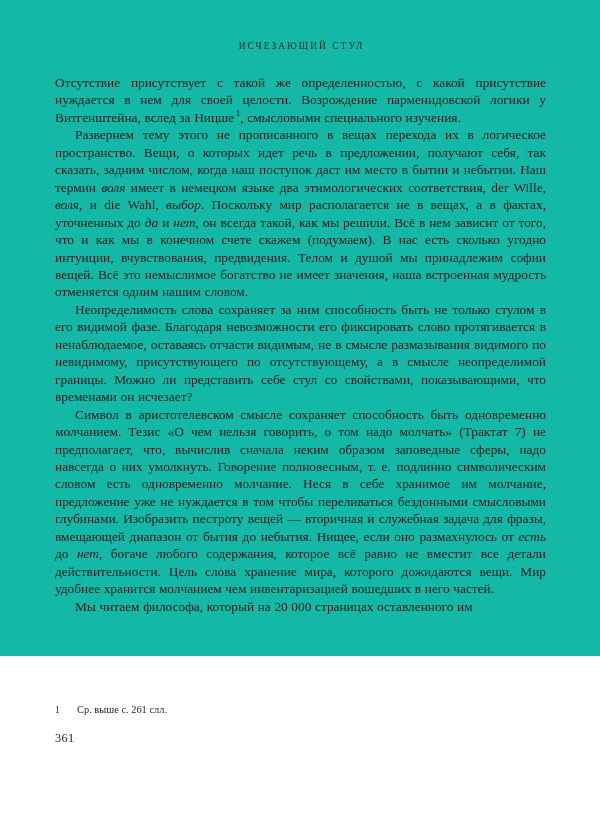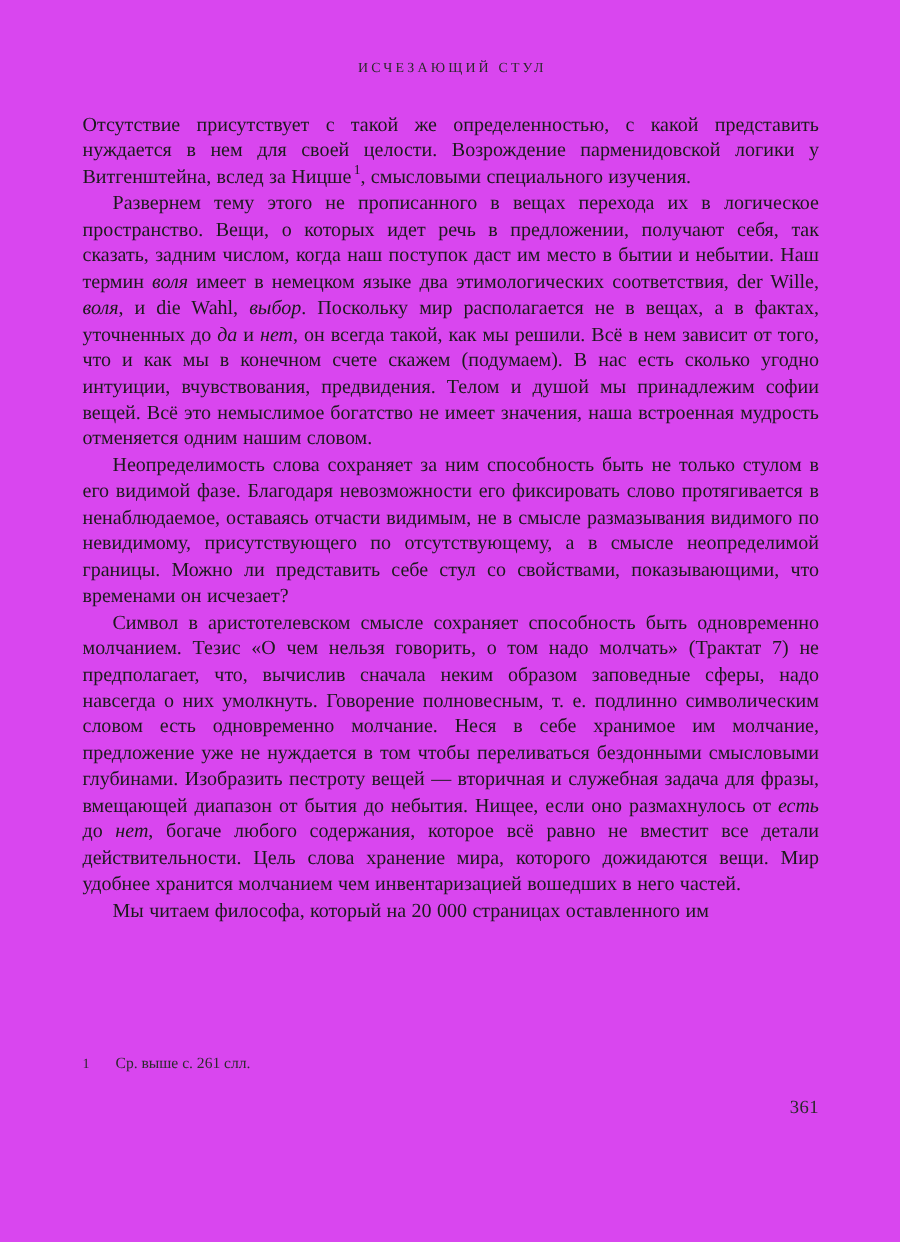--- a/index.html
+++ b/index.html
@@ -15,22 +15,22 @@
     font-family: "Liberation Serif", "DejaVu Serif", serif;
     color: #1c1c1c;
     -webkit-font-smoothing: antialiased;
   }
 
   .page {
     position: absolute;
     left: 0;
     top: 0;
     width: 600px;
-    height: 828px;
-    background: #d946ef;
+    height: 656px;
+    background: #14b8a6;
   }
 
   
   .running-head {
     position: absolute;
     left: 55px;
     top: 41px;
     width: 491px;
     text-align: center;
     font-size: 9.3px;
@@ -97,35 +97,35 @@
     display: inline;
     font-family: Liberation Serif, serif;
   }
 
   
   .folio {
     position: absolute;
     left: 55px;
     top: 731px;
     width: 491px;
-    text-align: right;
+    text-align: left;
     font-size: 12.4px;
     color: #2a2a2a;
     letter-spacing: 0.3px;
   }
 </style>
 </head>
 <body>
 
 <div class="page">
 
   <div class="running-head">Исчезающий стул</div>
 
   <div class="textblock" id="textblock">
-      <p class="first"><span>Отсутствие присутствует с такой же определенностью, с какой представить нуждается в нем для своей целости. Возрождение парменидовской логики у Витгенштейна, вслед за Ницше</span><sup class="fn-ref">1</sup><span>, смысловыми специального изучения.</span></p>
+      <p class="first"><span>Отсутствие присутствует с такой же определенностью, с какой присутствие нуждается в нем для своей целости. Возрождение парменидовской логики у Витгенштейна, вслед за Ницше</span><sup class="fn-ref">1</sup><span>, смысловыми специального изучения.</span></p>
       <p class=""><span>Развернем тему этого не прописанного в вещах перехода их в логическое пространство. Вещи, о которых идет речь в предложении, получают себя, так сказать, задним числом, когда наш поступок даст им место в бытии и небытии. Наш термин </span><i>воля</i><span> имеет в немецком языке два этимологических соответствия, der Wille, </span><i>воля</i><span>, и die Wahl, </span><i>выбор</i><span>. Поскольку мир располагается не в вещах, а в фактах, уточненных до </span><i>да</i><span> и </span><i>нет</i><span>, он всегда такой, как мы решили. Всё в нем зависит от того, что и как мы в конечном счете скажем (подумаем). В нас есть сколько угодно интуиции, вчувствования, предвидения. Телом и душой мы принадлежим софии вещей. Всё это немыслимое богатство не имеет значения, наша встроенная мудрость отменяется одним нашим словом.</span></p>
       <p class=""><span>Неопределимость слова сохраняет за ним способность быть не только стулом в его видимой фазе. Благодаря невозможности его фиксировать слово протягивается в ненаблюдаемое, оставаясь отчасти видимым, не в смысле размазывания видимого по невидимому, присутствующего по отсутствующему, а в смысле неопределимой границы. Можно ли представить себе стул со свойствами, показывающими, что временами он исчезает?</span></p>
       <p class=""><span>Символ в аристотелевском смысле сохраняет способность быть одновременно молчанием. Тезис «О чем нельзя говорить, о том надо молчать» (Трактат 7) не предполагает, что, вычислив сначала неким образом заповедные сферы, надо навсегда о них умолкнуть. Говорение полновесным, т. е. подлинно символическим словом есть одновременно молчание. Неся в себе хранимое им молчание, предложение уже не нуждается в том чтобы переливаться бездонными смысловыми глубинами. Изобразить пестроту вещей — вторичная и служебная задача для фразы, вмещающей диапазон от бытия до небытия. Нищее, если оно размахнулось от </span><i>есть</i><span> до </span><i>нет</i><span>, богаче любого содержания, которое всё равно не вместит все детали действительности. Цель слова хранение мира, которого дожидаются вещи. Мир удобнее хранится молчанием чем инвентаризацией вошедших в него частей.</span></p>
       <p class=""><span>Мы читаем философа, который на 20 000 страницах оставленного им</span></p>
     </div>
 
   <div class="footnote" id="footnote-area">
       <div><span class="fn-num">1</span><span class="fn-text">Ср. выше с. 261 слл.</span></div>
     </div>
 

